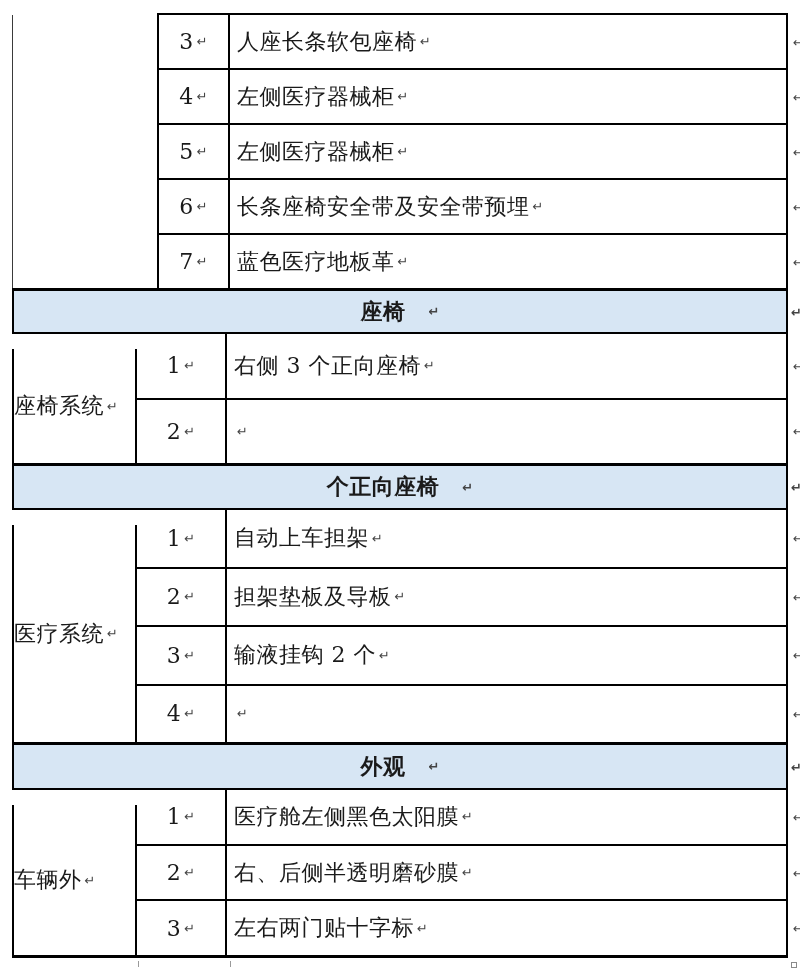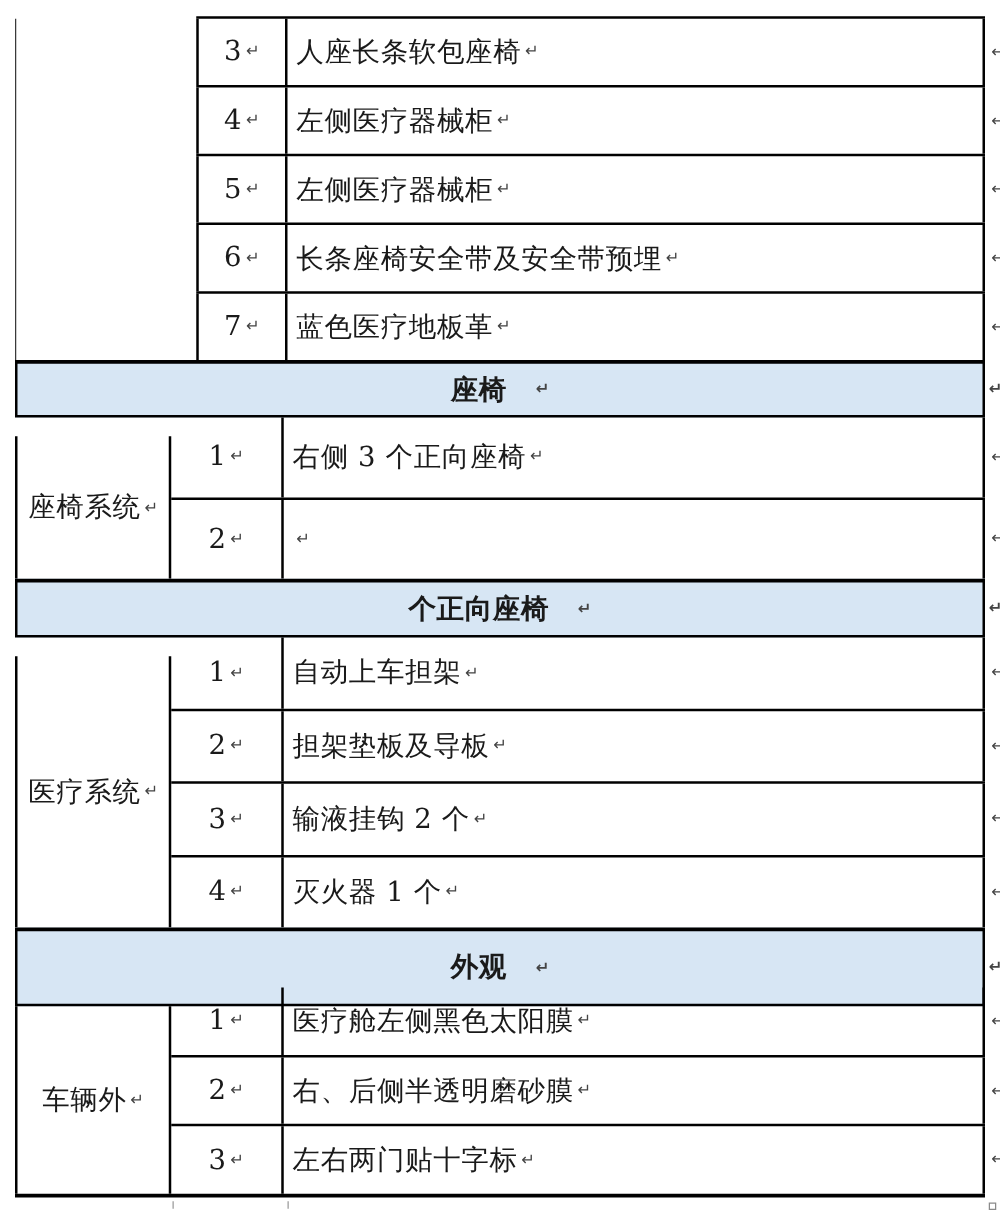--- a/index.html
+++ b/index.html
@@ -23,32 +23,32 @@
     display:flex;flex-direction:column;}
   #sec-top .num{width:73px;border-left:2px solid var(--border_color);}
   
   .rows{display:flex;flex-direction:column;flex:1;}
   .row{flex:1;display:flex;position:relative;border-bottom:2px solid var(--border_color);}
   .row:last-child{border-bottom:none;}
   .num{display:flex;align-items:center;justify-content:center;
     border-right:2px solid var(--border_color);}
   .desc{flex:1;display:flex;align-items:center;padding-left:7px;
     border-right:2px solid var(--border_color);}
-  .cat{display:flex;align-items:center;justify-content:center;text-align:center;margin-top:15px;}
+  .cat{display:flex;align-items:center;text-align:center;margin-top:15px;}
   .sec-body .cat{width:125px;border-left:2px solid var(--border_color);
     border-right:2px solid var(--border_color);}
   .sec-body .num{width:90px;border-left:none;}
   
   .band{position:absolute;left:12px;width:776px;background:var(--band_bg);
     border-top:3px solid var(--border_color);border-bottom:2px solid var(--border_color);
     border-left:2px solid var(--border_color);border-right:2px solid var(--border_color);
     display:flex;align-items:center;justify-content:center;font-weight:700;gap:20px;}
   #band-seat{top:288px;height:46px;}
   #band-aid{top:463px;height:47px;}
-  #band-exterior{top:742px;height:63px;}
+  #band-exterior{top:742px;height:48px;}
   
   #sec-seat{left:12px;top:334px;width:776px;height:129px;}
   #sec-medical{left:12px;top:510px;width:776px;height:232px;}
   #sec-exterior{left:12px;top:790px;width:776px;height:168px;
     border-bottom:3px solid var(--border_color);}
   
   .pm{font-size:13px;color:var(--mark_color);margin-left:3px;letter-spacing:0;
     font-family:"DejaVu Sans","Liberation Sans",sans-serif;line-height:1;}
   .endmark{position:absolute;right:-16px;top:50%;transform:translateY(-50%);
     font-size:13px;color:var(--mark_color);letter-spacing:0;
@@ -205,21 +205,20 @@
             <span class="pm">↵</span>
           </div>
         <span class="endmark">↵</span>
       </div>
       <div class="row">
         <div class="num">
             <span>4</span>
             <span class="pm">↵</span>
           </div>
         <div class="desc">
-            <span>灭火器 1 个</span>
             <span class="pm">↵</span>
           </div>
         <span class="endmark">↵</span>
       </div>
     </div>
   </div>
 
   <div class="band" id="band-exterior">
     <span>外观</span>
       <span class="pm">↵</span>

